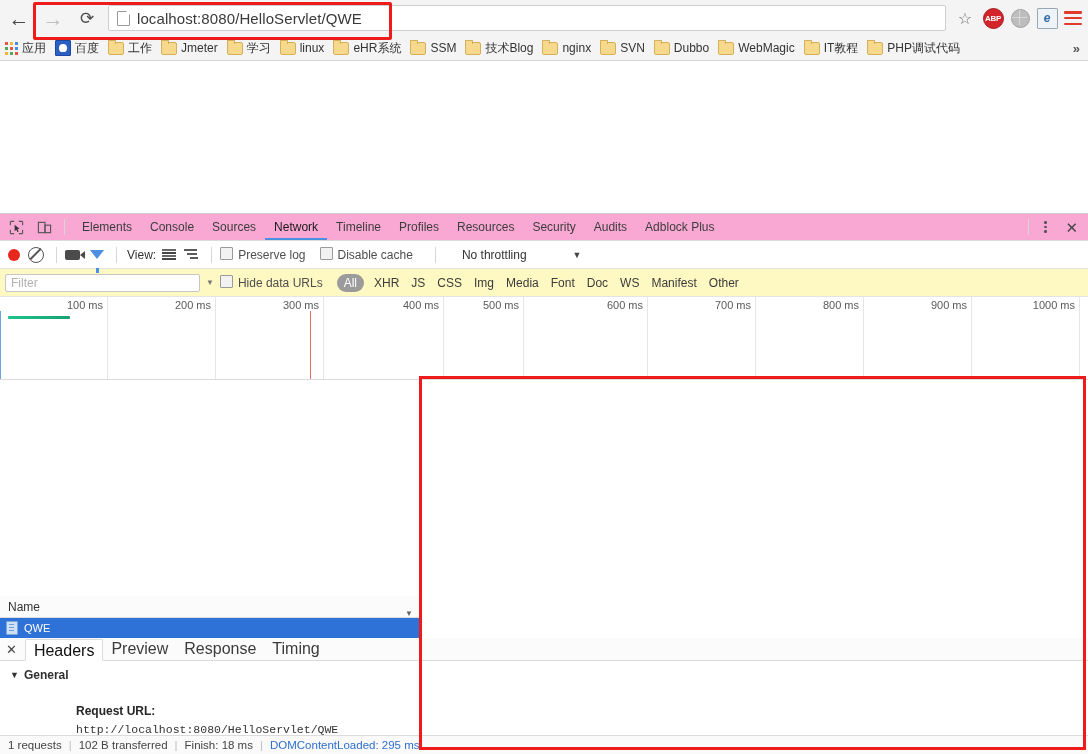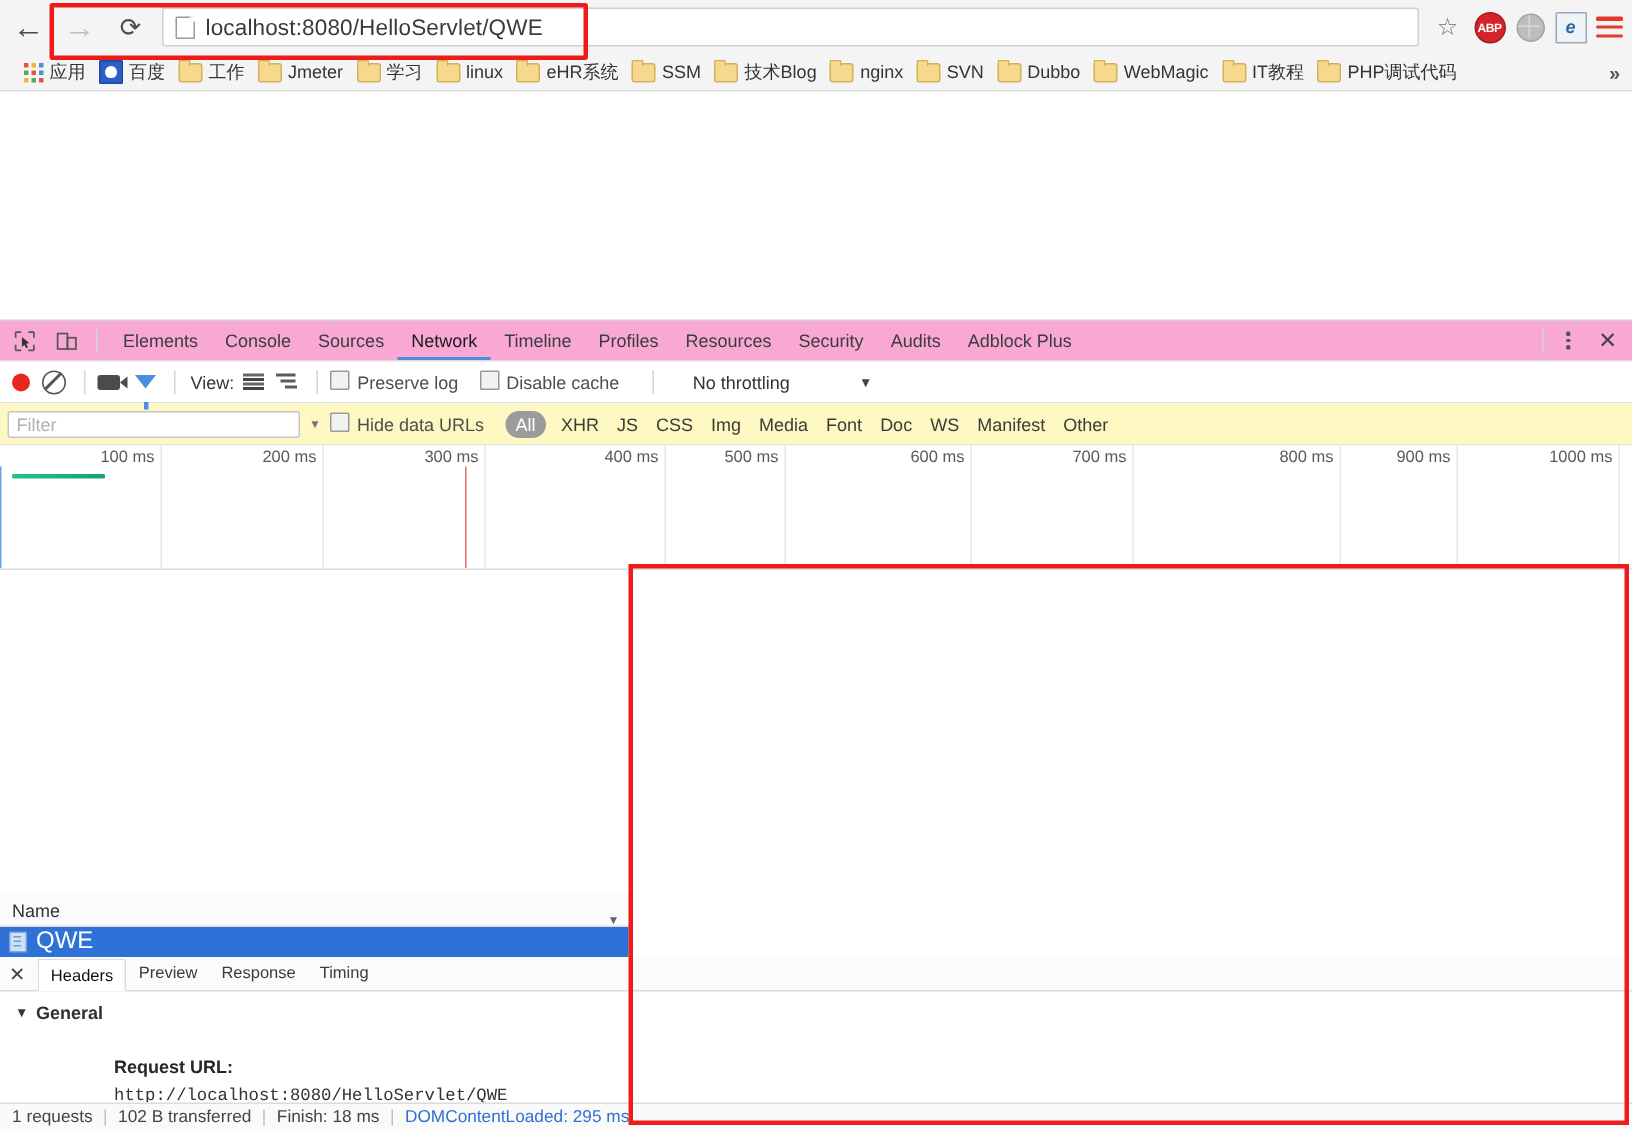--- a/index.html
+++ b/index.html
@@ -80,21 +80,21 @@
     display:flex;align-items:center;justify-content:center;
     color:#2d6ca8;font-size:12px;font-style:italic;font-weight:bold;border-radius:1px;
   }
   .hamburger{width:18px;height:14px;display:flex;flex-direction:column;justify-content:space-between;margin-left:5px;}
   .hamburger i{display:block;height:2.5px;background:#e23b2e;border-radius:1px;}
 
   
   .bookmarks{
     position:absolute;left:0;top:36px;width:1088px;height:25px;
     background:#f5f4f4;border-bottom:1px solid #d4d4d4;
-    display:flex;align-items:center;padding-left:16px;box-sizing:border-box;
+    display:flex;align-items:center;padding-left:5px;box-sizing:border-box;
     font-size:12px;color:#333;white-space:nowrap;overflow:hidden;
   }
   .bm{display:flex;align-items:center;margin-right:9px;cursor:default;flex:none;}
   .bm .lbl{margin-left:4px;font-size:12px;color:#343434;}
   .apps-grid{
     width:13px;height:13px;display:grid;grid-template-columns:repeat(3,3px);
     grid-template-rows:repeat(3,3px);gap:2px;
   }
   .apps-grid i{display:block;width:3px;height:3px;background:#5b8fd4;}
   .apps-grid i:nth-child(1){background:#e8543f;}
@@ -242,41 +242,41 @@
     width:420px;background:#fff;border-right:1px solid #d8d8d8;box-sizing:border-box;
   }
   .rl-head{
     height:22px;line-height:22px;font-size:12px;color:#333;
     border-bottom:1px solid #dcdcdc;background:#fbfbfb;padding-left:8px;
     position:relative;box-sizing:border-box;
   }
   .rl-head .sortcaret{position:absolute;right:6px;top:7px;color:#666;font-size:8px;}
   .rl-row{
     height:20px;display:flex;align-items:center;padding-left:6px;
-    background:#2f72d7;color:#fff;font-size:16px;box-sizing:border-box;
+    background:#2f72d7;color:#fff;font-size:11px;box-sizing:border-box;
   }
   .doc-ico{
     width:10px;height:12px;background:#cfe1f7;border:1px solid #7ca6dd;
     margin-right:6px;border-radius:1px;position:relative;flex:none;
   }
   .doc-ico:before{
     content:"";position:absolute;left:2px;top:2px;width:5px;height:1px;background:#6e9cd6;
     box-shadow:0 3px 0 #6e9cd6,0 6px 0 #6e9cd6;
   }
 
   .detail{
     flex:1;background:#fff;position:relative;overflow:hidden;box-sizing:border-box;
   }
   .detail-tabs{
     height:23px;display:flex;align-items:center;border-bottom:1px solid #dcdcdc;
     background:#fbfbfb;padding-left:6px;box-sizing:border-box;
   }
   .dtab-close{font-size:13px;color:#444;margin-right:8px;line-height:1;}
   .dtab{
-    padding:0 8px;height:22px;line-height:22px;font-size:11px;color:#3b3b3b;
+    padding:0 8px;height:22px;line-height:22px;font-size:16px;color:#3b3b3b;
     box-sizing:border-box;cursor:default;
   }
   .dtab.active{
     background:#fff;border:1px solid #dcdcdc;border-bottom:1px solid #fff;
     margin-bottom:-1px;border-radius:2px 2px 0 0;color:#111;
   }
   .hdr-body{padding:5px 0 0 10px;font-size:12px;line-height:18px;}
   .sect-title{
     font-weight:bold;color:#303030;font-size:12px;
     font-family:"Liberation Sans", sans-serif;display:flex;align-items:center;
@@ -512,21 +512,21 @@
       </div>
       <div class="ruler-cell" style="left:416px;width:108px;">
         <span class="ruler-lbl">500 ms</span>
       </div>
       <div class="ruler-cell" style="left:540px;width:108px;">
         <span class="ruler-lbl">600 ms</span>
       </div>
       <div class="ruler-cell" style="left:648px;width:108px;">
         <span class="ruler-lbl">700 ms</span>
       </div>
-      <div class="ruler-cell" style="left:786px;width:108px;">
+      <div class="ruler-cell" style="left:756px;width:108px;">
         <span class="ruler-lbl">800 ms</span>
       </div>
       <div class="ruler-cell" style="left:864px;width:108px;">
         <span class="ruler-lbl">900 ms</span>
       </div>
       <div class="ruler-cell" style="left:972px;width:108px;">
         <span class="ruler-lbl">1000 ms</span>
       </div>
       <div class="blue-marker"></div>
       <div class="red-marker"></div>

